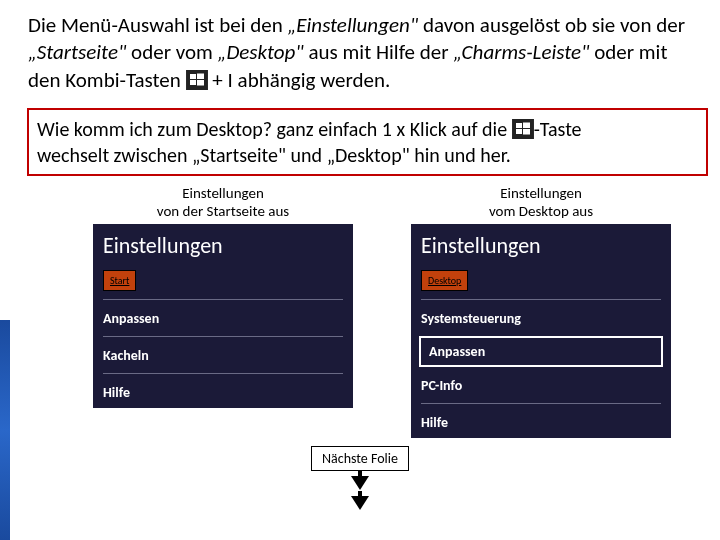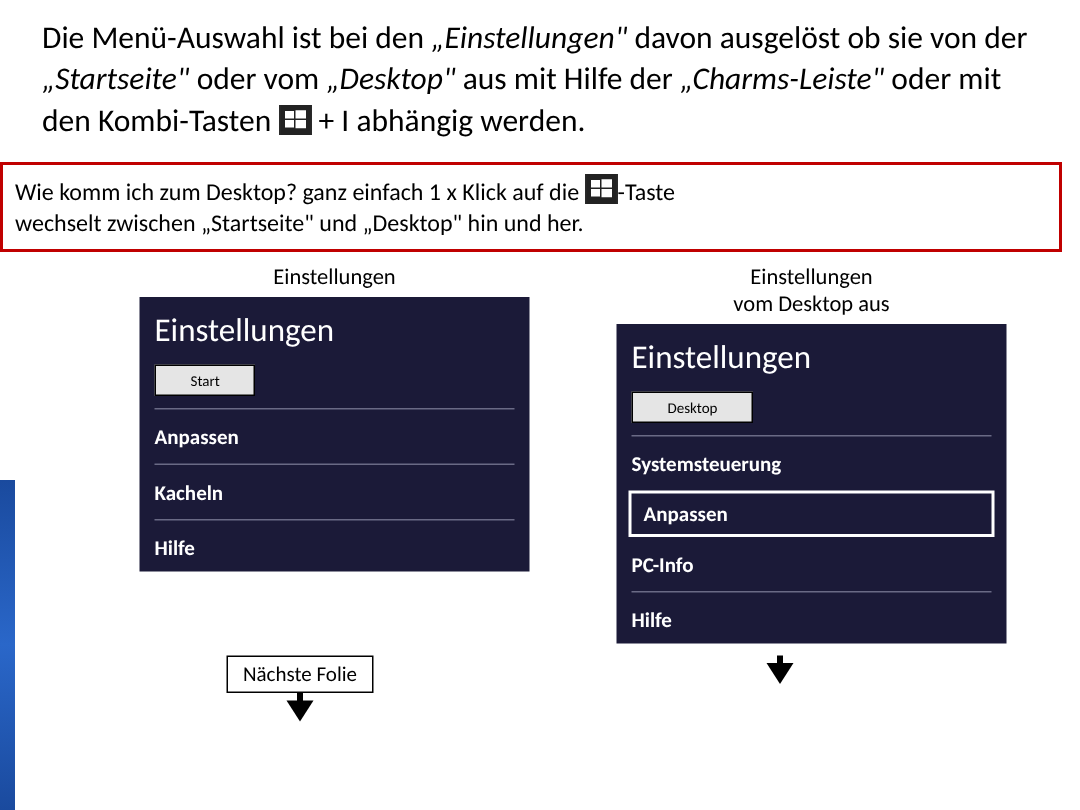--- a/index.html
+++ b/index.html
@@ -19,24 +19,24 @@
   }
   .para .italic { font-style: italic; }
   .win-key {
     display: inline-block;
     width: 22px; height: 20px;
     vertical-align: -3px;
     background: #2a2a2a;
   }
   .win-key svg { width: 100%; height: 100%; display: block; }
   .red-box {
-    margin: 8px 12px 0 0;
+    margin: 8px 12px 0 27px;
     border: 2.5px solid #c00000;
     padding: 6px 8px;
-    font-size: 16px;
+    font-size: 20px;
     line-height: 1.3;
   }
   .red-box .win-key { vertical-align: -3px; }
   .columns {
     display: flex;
     justify-content: center;
     margin-top: 8px;
     padding: 0 40px;
     gap: 40px;
     margin-left: 44px;
@@ -55,27 +55,28 @@
     margin: 0 auto;
     padding: 0;
     position: relative;
   }
   .panel-header {
     font-size: 22px;
     font-weight: 300;
     padding: 8px 10px 10px 10px;
   }
   .panel-sub-box {
-    background: #e5e5e5;
+    background: #c2410c;
     color: #000;
     border: 1px solid #000;
     display: inline-block;
     font-size: 10px;
-    padding: 3px 23px;
+    padding: 3px 6px;
     margin: 0 0 6px 10px;
+    text-decoration: underline;
   }
   .panel .item {
     font-size: 14px;
     font-weight: 700;
     padding: 7px 10px;
     border-top: 1px solid rgba(255,255,255,0);
   }
   .panel .divider {
     border-top: 1px solid #6a6a85;
     margin: 2px 10px;
@@ -83,20 +84,21 @@
   .panel .item.boxed {
     border: 2px solid #fff;
     margin: 2px 8px;
     padding: 5px 8px;
   }
   .footer-labels {
     display: flex;
     justify-content: space-around;
     padding: 0 40px;
     margin-top: 8px;
+    flex-direction: column;
   }
   .arrow-label {
     flex: 1;
     text-align: center;
     position: relative;
   }
   .arrow-label .lbl {
     display: inline-block;
     background: #fff;
     border: 1px solid #000;
@@ -154,20 +156,21 @@
         </g>
       </svg></span><span>-Taste</span>
   <br>
   <span>wechselt zwischen </span><span class="italic">„Startseite"</span><span> und </span><span class="italic">„Desktop"</span><span> hin und her.</span>
 </div>
 
 <div class="columns">
   <div class="col">
     <div class="col-title">
       <span>Einstellungen</span><br>
+      <span>von der Startseite aus</span>
     </div>
     <div class="panel">
       <div class="panel-header">Einstellungen</div>
       <div class="panel-sub-box">Start</div>
       <div class="divider"></div>
       <div class="item">Anpassen</div>
       <div class="divider"></div>
       <div class="item">Kacheln</div>
       <div class="divider"></div>
       <div class="item">Hilfe</div>

